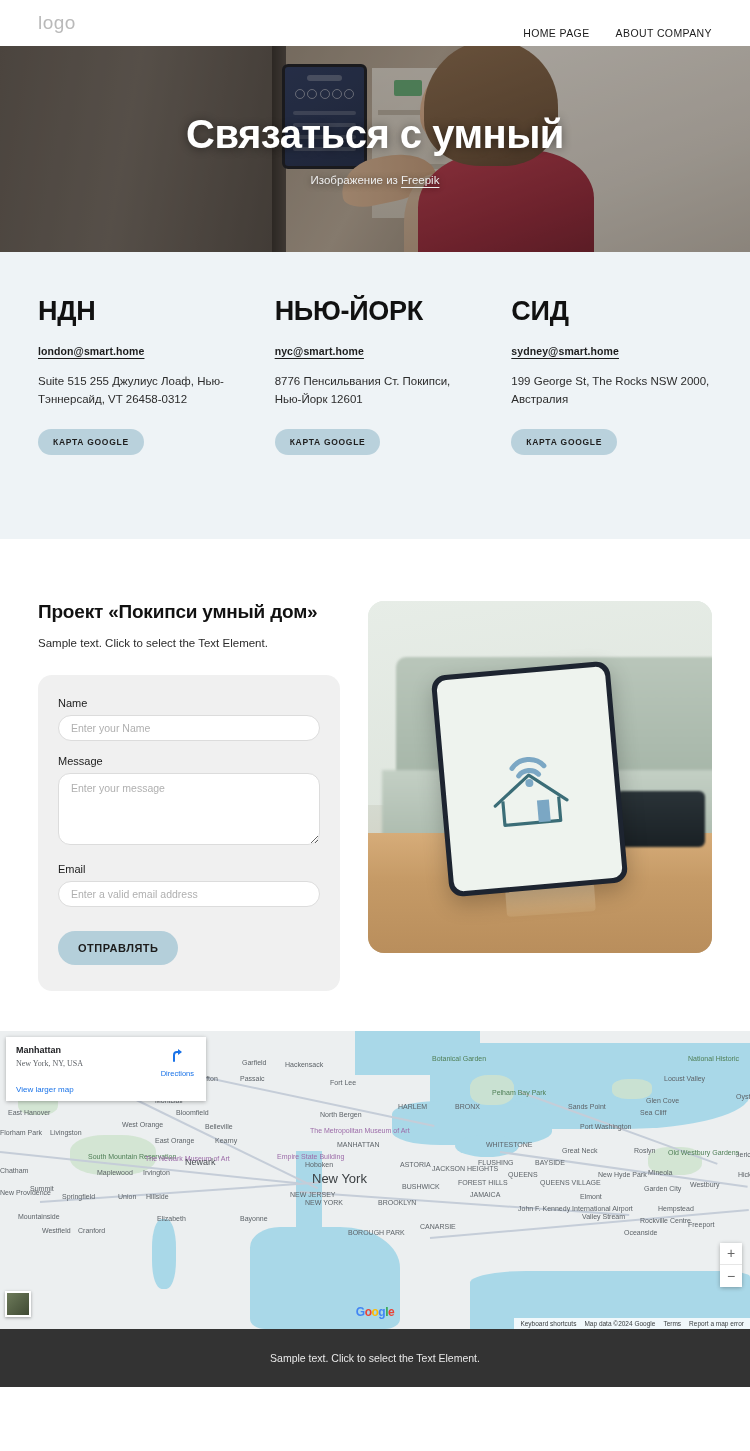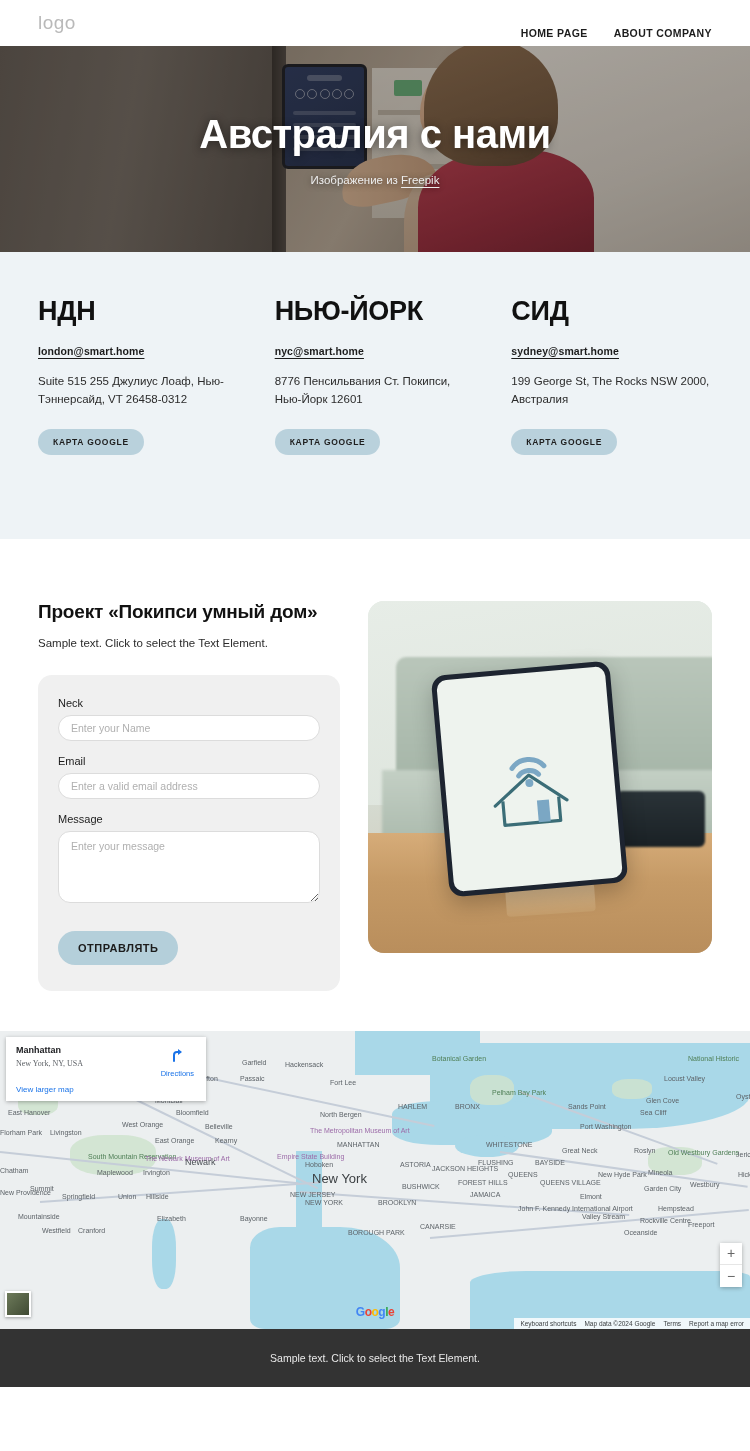--- a/index.html
+++ b/index.html
@@ -21,21 +21,21 @@
   }
   .logo {
     font-size: 19px;
     color: #b9b9b9;
     letter-spacing: .5px;
     font-weight: 400;
   }
   .main-nav { display: flex; gap: 26px; align-items: center; }
   .nav-link {
     font-size: 10.5px;
-    font-weight: bold;
+    font-weight: normal;
     letter-spacing: .4px;
     color: #1c1c1c;
     text-decoration: none;
     white-space: nowrap;
     margin-top: 20px;
   }
 
   
   .hero {
     position: relative;
@@ -470,21 +470,21 @@
       <div class="tw-row r4"></div>
     </div>
     <div class="hero-arm"></div>
     <div class="hero-person-shoulder"></div>
     <div class="hero-person-body"></div>
     <div class="hero-person-face"></div>
     <div class="hero-person-hair"></div>
   </div>
   <div class="hero-overlay"></div>
   <div class="hero-content">
-    <h1 class="hero-title">Австралия с нами</h1>
+    <h1 class="hero-title">Связаться с умный</h1>
     <div class="hero-subtitle">
       <span>Изображение из </span><a href="#">Freepik</a>
     </div>
   </div>
 </section>
 
 <section class="offices">
   <div class="offices-grid">
 
     <div class="office-card">
@@ -511,30 +511,30 @@
   </div>
 </section>
 
 <section class="project">
   <div class="project-left">
     <h2 class="project-title">Проект «Покипси умный дом»</h2>
     <p class="project-text">Sample text. Click to select the Text Element.</p>
 
     <form class="form-card">
       <div class="field">
-        <label class="field-label">Neck</label>
+        <label class="field-label">Name</label>
         <input class="text-input" type="text" placeholder="Enter your Name" style="">
+      </div>
+      <div class="field">
+        <label class="field-label">Message</label>
+        <textarea class="textarea-input" placeholder="Enter your message" style=""></textarea>
       </div>
       <div class="field">
         <label class="field-label">Email</label>
         <input class="text-input" type="email" placeholder="Enter a valid email address" style="">
-      </div>
-      <div class="field">
-        <label class="field-label">Message</label>
-        <textarea class="textarea-input" placeholder="Enter your message" style=""></textarea>
       </div>
       <button type="button" class="submit-button">ОТПРАВЛЯТЬ</button>
     </form>
   </div>
 
   <div class="project-image">
     <div class="pi-wall"></div>
     <div class="pi-sofa"></div>
     <div class="pi-sofa-seat"></div>
     <div class="pi-table"></div>

